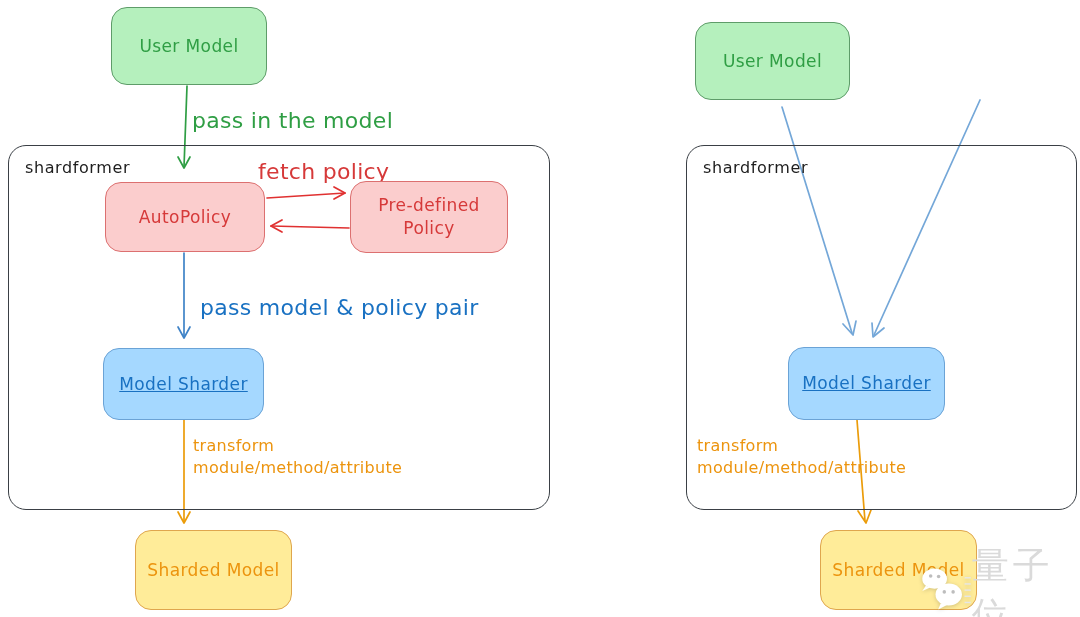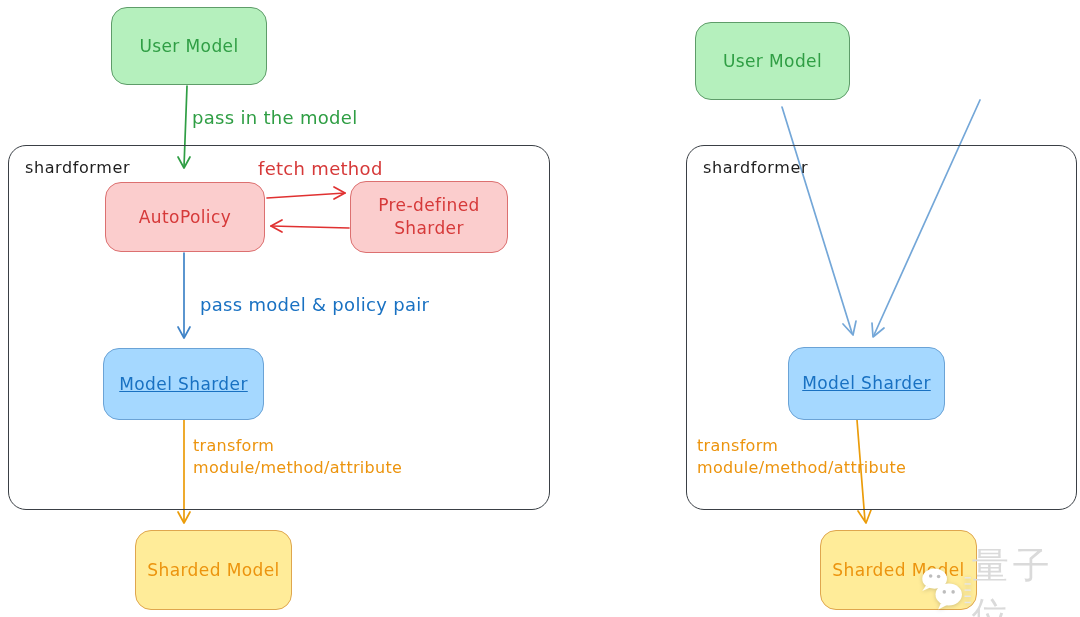--- a/index.html
+++ b/index.html
@@ -29,21 +29,21 @@
     position:absolute;border:1.6px solid var(--container-stroke);border-radius:18px;
     background:transparent;
     text-align:center;
   }
   .container-label{
     position:absolute;left:16px;top:12px;font-size:16px;color:var(--label-text);
     letter-spacing:.6px;
   }
 
   .flabel{
-    position:absolute;font-size:18px;letter-spacing:.3px;white-space:pre-line;line-height:1.35;
+    position:absolute;font-size:22px;letter-spacing:.3px;white-space:pre-line;line-height:1.35;
   }
   .t-green{color:var(--green-text);}
   .t-red{color:var(--red-text);}
   .t-blue{color:var(--blue-text);}
   .t-orange{color:var(--orange-text);}
 
   .watermark{position:absolute;display:flex;align-items:center;}
   .wm-text{
     font-size:37px;color:var(--watermark);letter-spacing:4px;font-weight:300;
     font-family:"DejaVu Sans", sans-serif;
@@ -88,24 +88,24 @@
   <div class="flabel t-green" style="left:192px;top:106px">pass in the model</div>
 
   <div class="container-box" style="left:8px;top:145px;width:540px;height:363px">
     <span class="container-label">shardformer</span>
   </div>
 
   <div class="node red" style="left:105px;top:182px;width:158px;height:68px">
     <span>AutoPolicy</span>
   </div>
 
-  <div class="flabel t-red" style="left:258px;top:157px">fetch method</div>
+  <div class="flabel t-red" style="left:258px;top:157px">fetch policy</div>
 
   <div class="node red" style="left:350px;top:181px;width:156px;height:70px">
-    <span style="max-width:120px">Pre-defined Sharder</span>
+    <span style="max-width:120px">Pre-defined Policy</span>
   </div>
 
   <div class="flabel t-blue" style="left:200px;top:293px">pass model &amp; policy pair</div>
 
   <div class="node blue" style="left:103px;top:348px;width:159px;height:70px">
     <span>Model Sharder</span>
   </div>
 
   <div class="flabel t-orange" style="left:193px;top:435px;font-size:16px">transform
 module/method/attribute</div>

